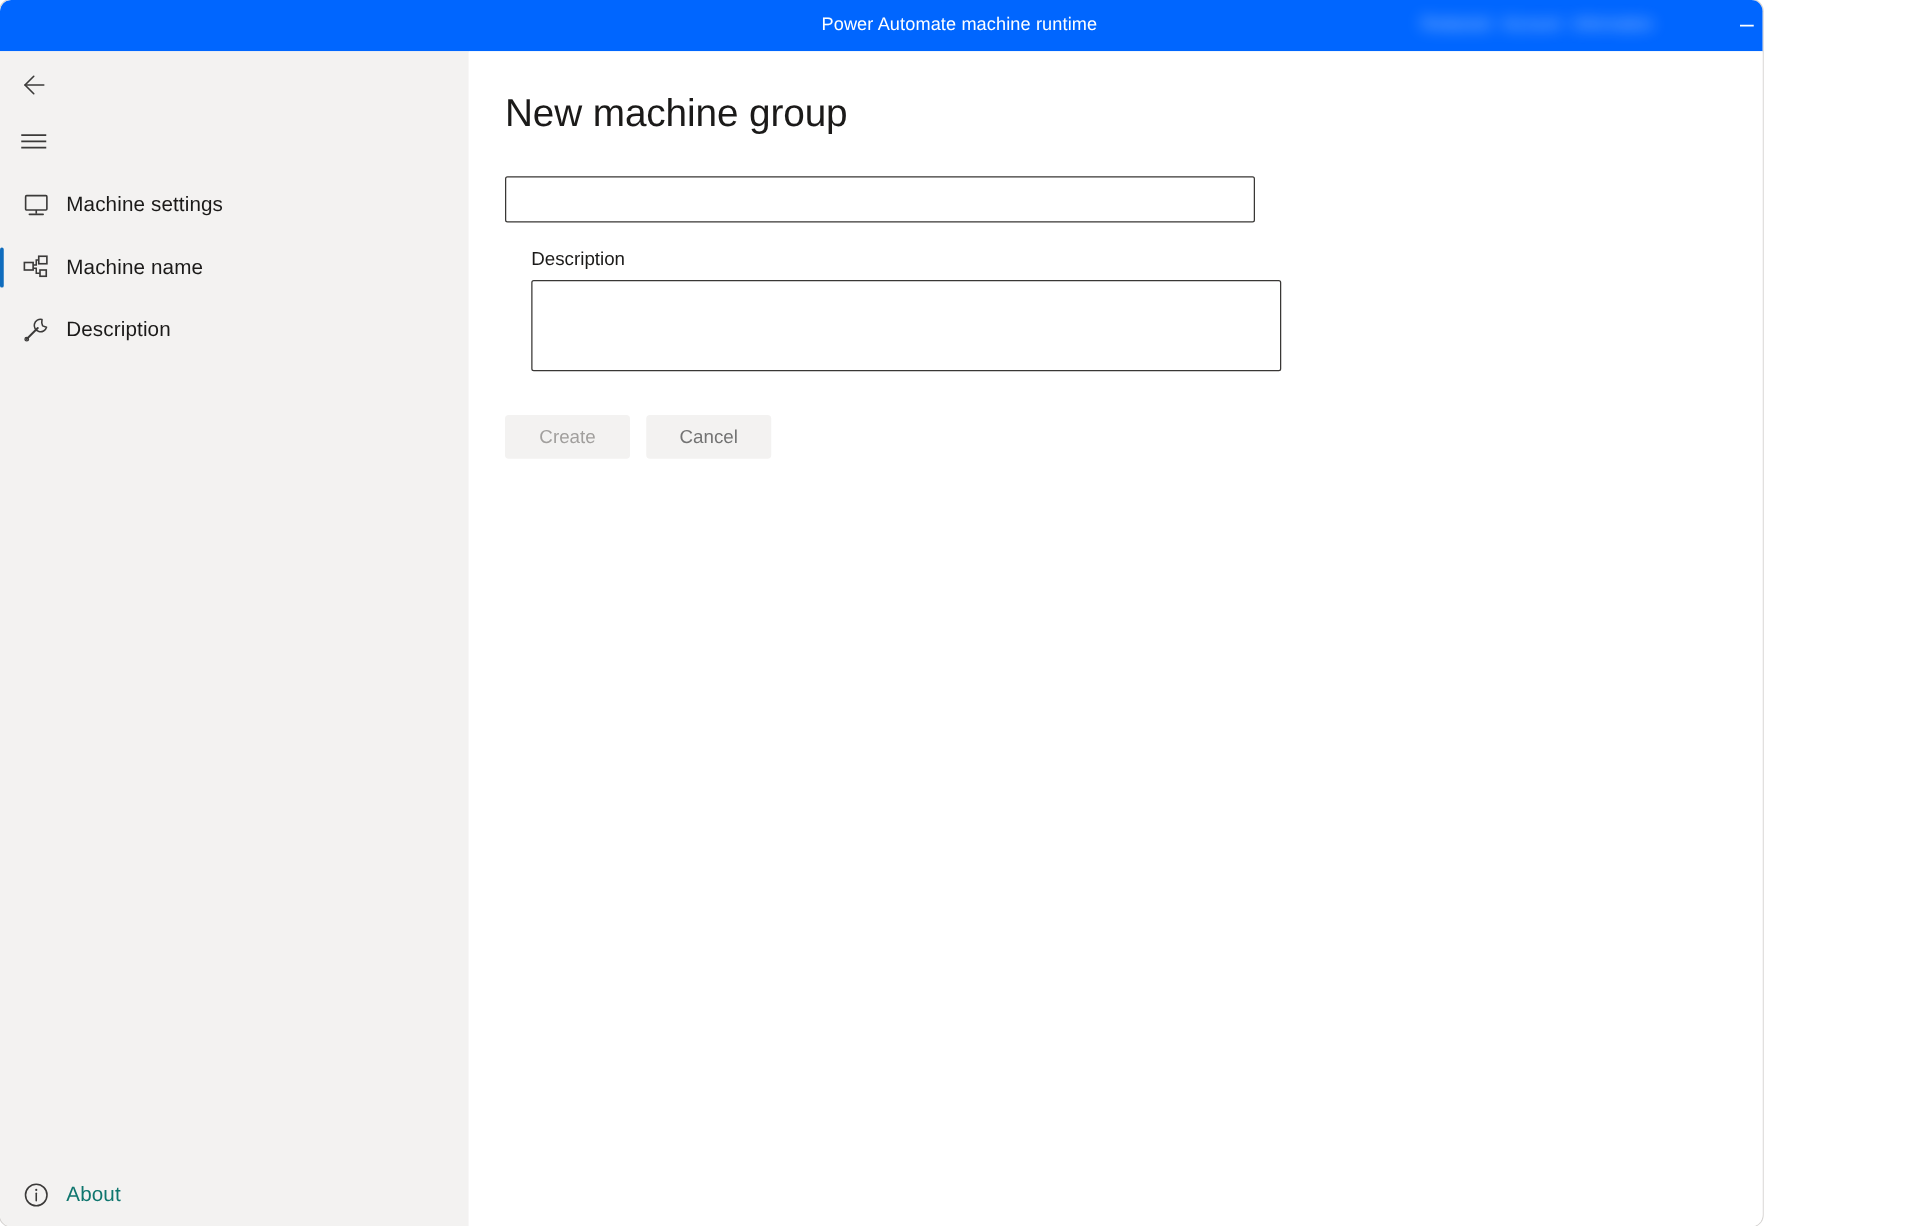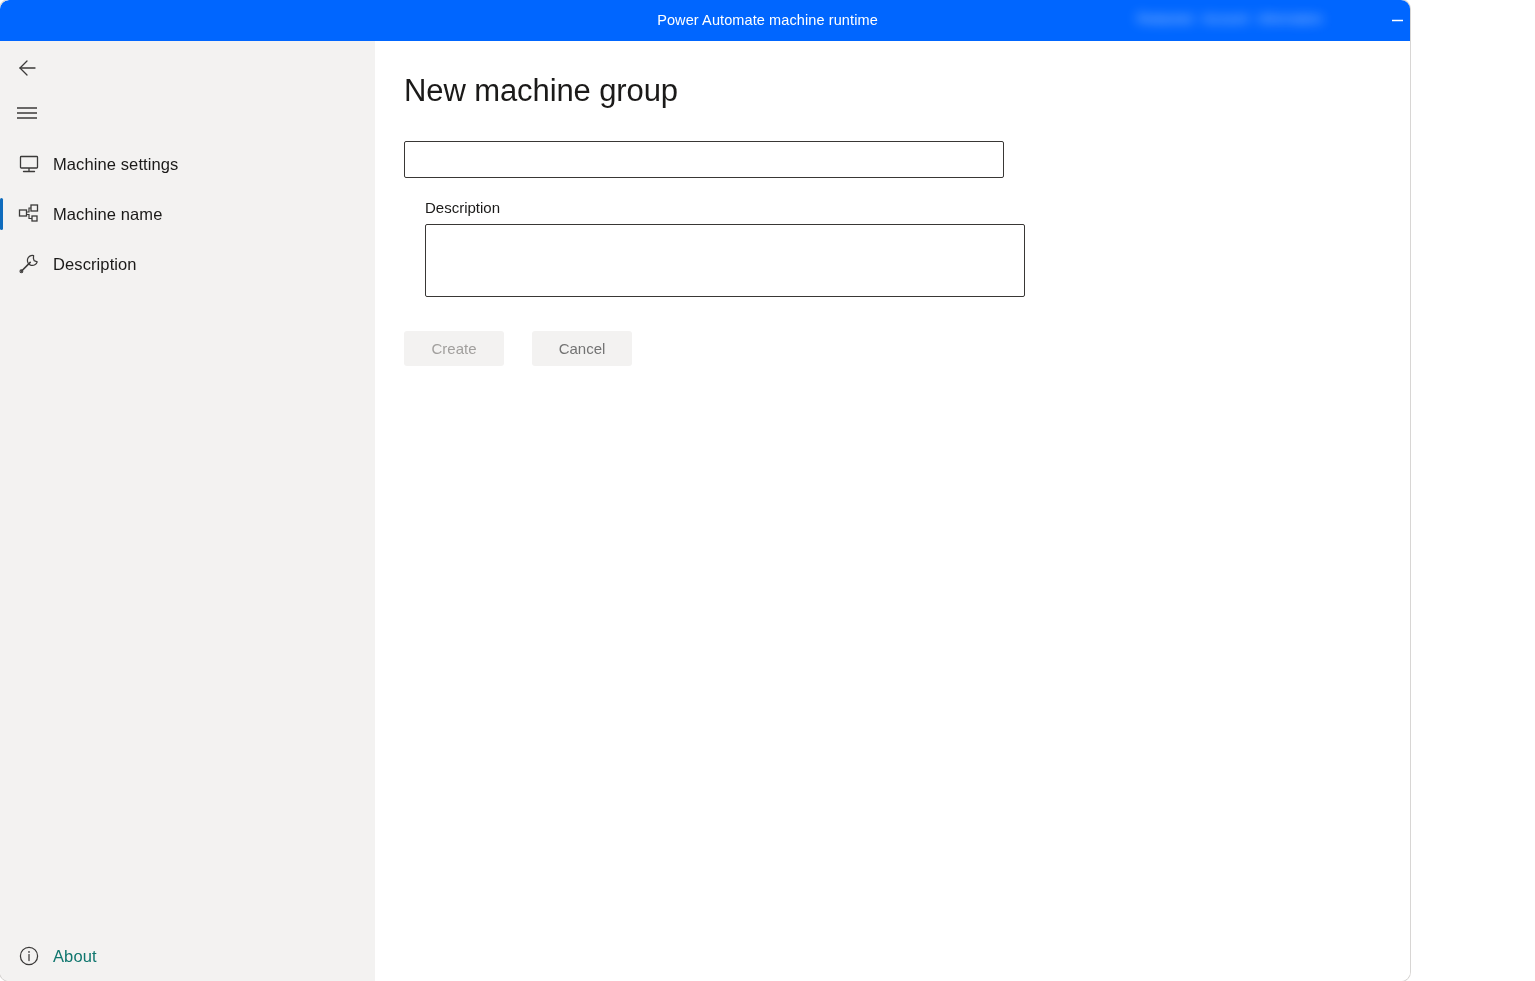--- a/index.html
+++ b/index.html
@@ -232,21 +232,21 @@
     font-size: 15px;
     color: #1b1a19;
     padding: 7px 9px;
     outline: none;
     resize: none;
   }
 
   #form-actions {
     margin-top: 30px;
     display: flex;
-    gap: 28px;
+    gap: 13px;
   }
 
   .form-btn {
     min-width: 100px;
     height: 35px;
     border: none;
     border-radius: 3px;
     background: #F3F2F1;
     font-family: "Liberation Sans", sans-serif;
     font-size: 15px;

